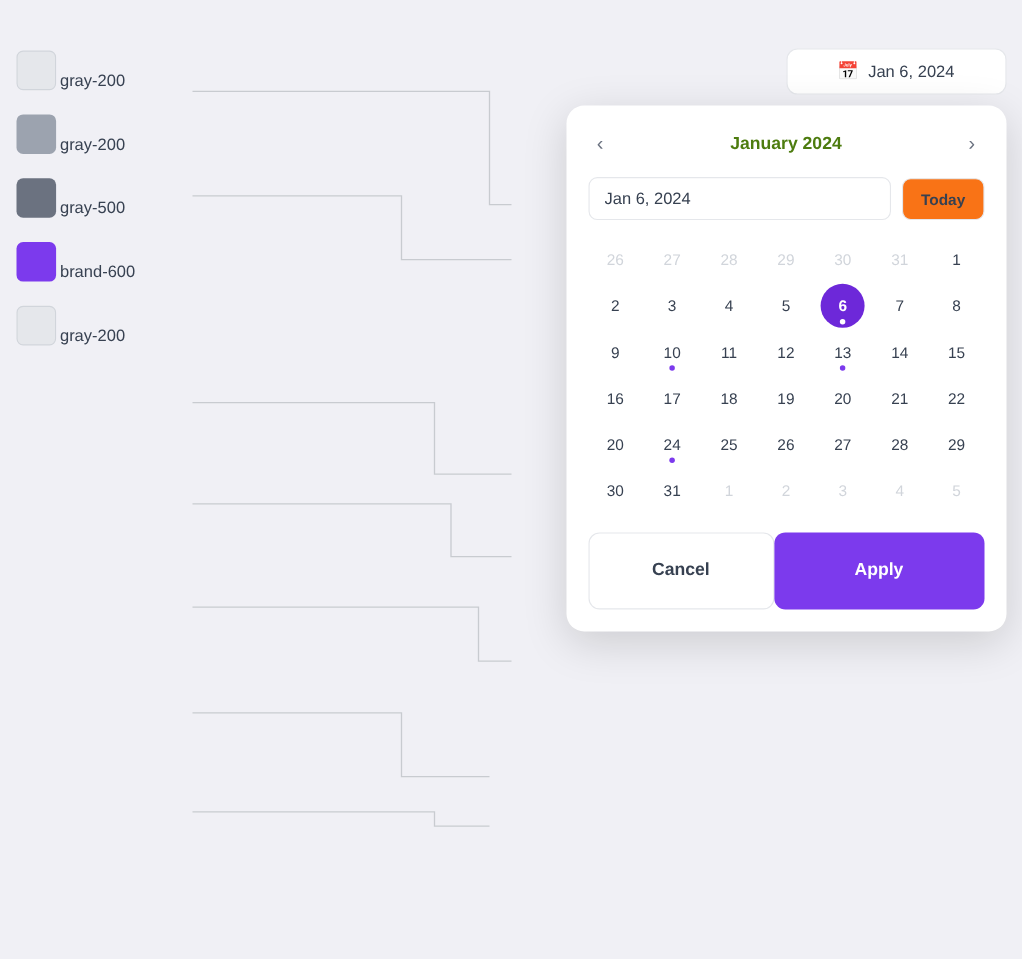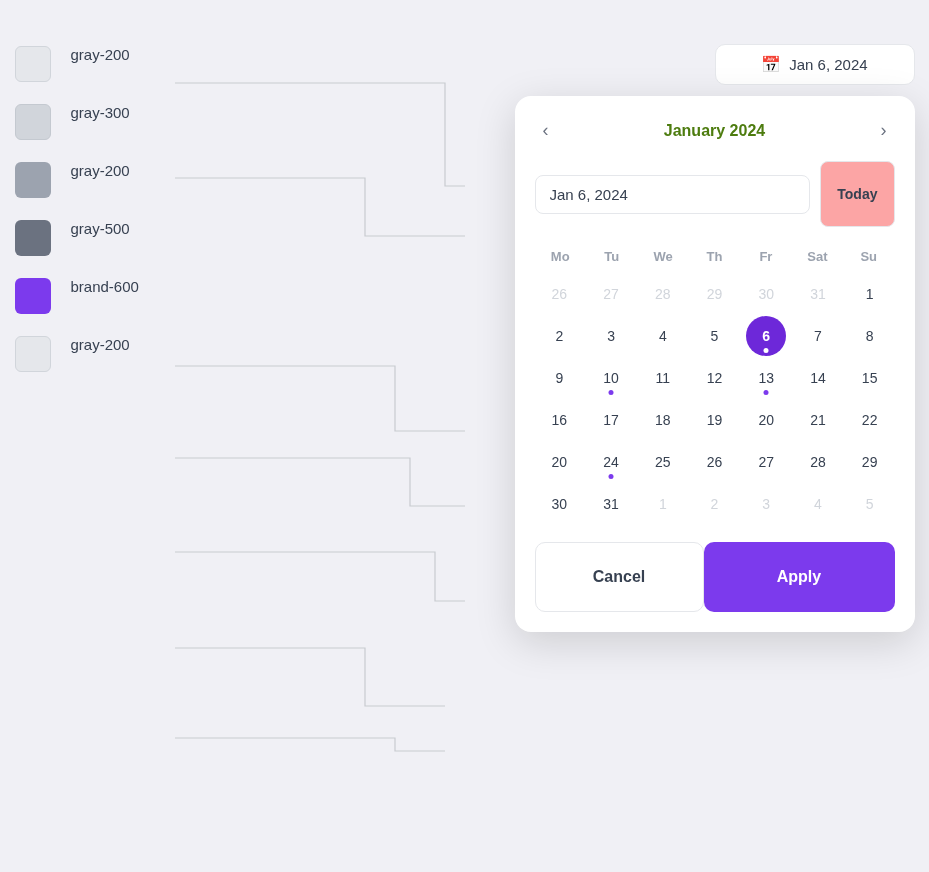--- a/index.html
+++ b/index.html
@@ -26,22 +26,22 @@
       position: absolute;
       left: 0;
       top: 20px;
       display: flex;
       flex-direction: column;
       gap: 22px;
     }
 
     .swatch-item {
       display: flex;
-      align-items: flex-start;
-      gap: 20px;
+      align-items: flex-end;
+      gap: 4px;
     }
 
     .swatch-box {
       width: 36px;
       height: 36px;
       border-radius: 6px;
       border: 1px solid rgba(0,0,0,0.08);
     }
 
     .swatch-label {
@@ -129,24 +129,24 @@
       flex: 1;
       border: 1.5px solid #e5e7eb;
       border-radius: 8px;
       padding: 10px 14px;
       font-size: 15px;
       color: #374151;
       outline: none;
     }
 
     .today-btn {
-      background: #fca5a5;
+      background: #f97316;
       border: 1.5px solid #e5e7eb;
       border-radius: 8px;
-      padding: 24px 16px;
+      padding: 10px 16px;
       font-size: 14px;
       font-weight: 600;
       color: #374151;
       cursor: pointer;
       white-space: nowrap;
     }
 
     
     .day-headers {
       display: grid;
@@ -263,24 +263,20 @@
 
     <path d="M 160 712 L 380 712 L 380 725 L 430 725" stroke="#c8cbd0" stroke-width="1.2" fill="none"></path>
   </svg>
 
   <div class="swatches" id="swatches-container">
   <div class="swatch-item">
         <div class="swatch-box" style="background: rgb(229, 231, 235); border: 1px solid rgb(209, 213, 219);"></div>
         <span class="swatch-label">gray-200</span>
       </div>
       <div class="swatch-item">
-        <div class="swatch-box" style="background: rgb(209, 213, 219); border: 1px solid rgb(196, 201, 208);"></div>
-        <span class="swatch-label">gray-300</span>
-      </div>
-      <div class="swatch-item">
         <div class="swatch-box" style="background: rgb(156, 163, 175); border: none;"></div>
         <span class="swatch-label">gray-200</span>
       </div>
       <div class="swatch-item">
         <div class="swatch-box" style="background: rgb(107, 114, 128); border: none;"></div>
         <span class="swatch-label">gray-500</span>
       </div>
       <div class="swatch-item">
         <div class="swatch-box" style="background: rgb(124, 58, 237); border: none;"></div>
         <span class="swatch-label">brand-600</span>
@@ -302,29 +298,20 @@
       <button class="nav-btn">‹</button>
       <span class="month-title">January 2024</span>
       <button class="nav-btn">›</button>
     </div>
 
     <div class="date-input-row">
       <input class="date-input-field" type="text" value="Jan 6, 2024" style="">
       <button class="today-btn">Today</button>
     </div>
 
-    <div class="day-headers" id="day-headers">
-        <div class="day-header">Mo</div>
-        <div class="day-header">Tu</div>
-        <div class="day-header">We</div>
-        <div class="day-header">Th</div>
-        <div class="day-header">Fr</div>
-        <div class="day-header">Sat</div>
-        <div class="day-header">Su</div>
-      </div>
 
     <div class="calendar-grid" id="calendar-grid">
         <div class="cal-day other-month">26</div>
         <div class="cal-day other-month">27</div>
         <div class="cal-day other-month">28</div>
         <div class="cal-day other-month">29</div>
         <div class="cal-day other-month">30</div>
         <div class="cal-day other-month">31</div>
         <div class="cal-day">1</div>
         <div class="cal-day">2</div>

